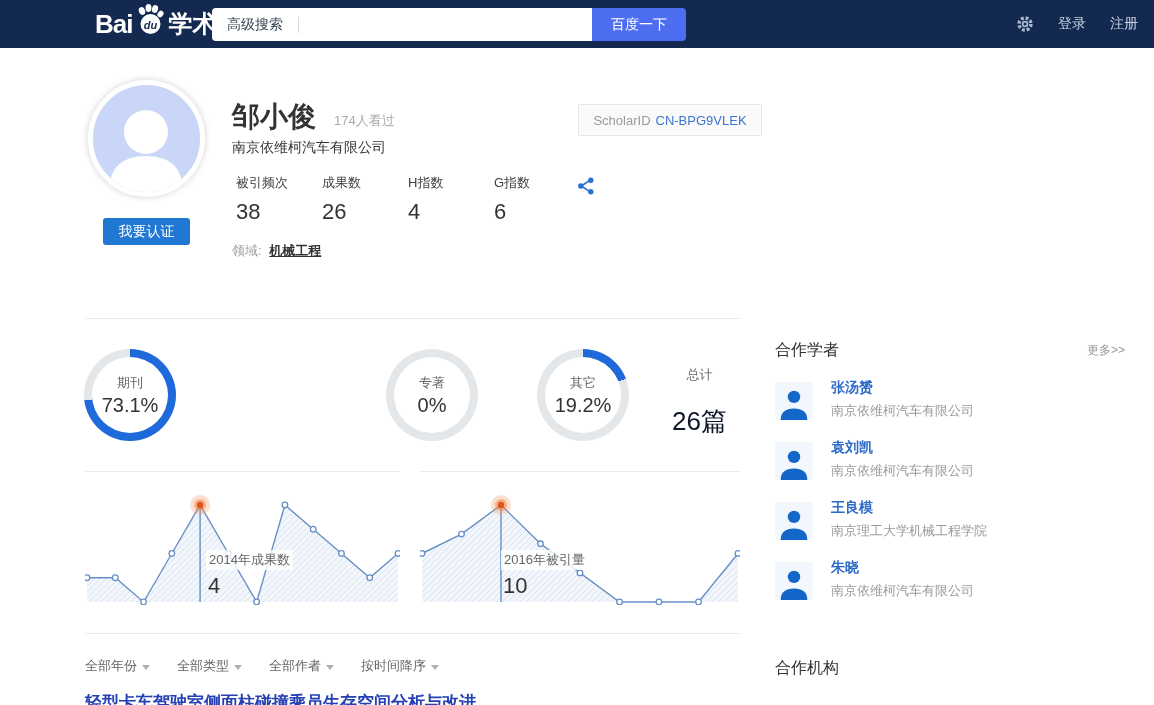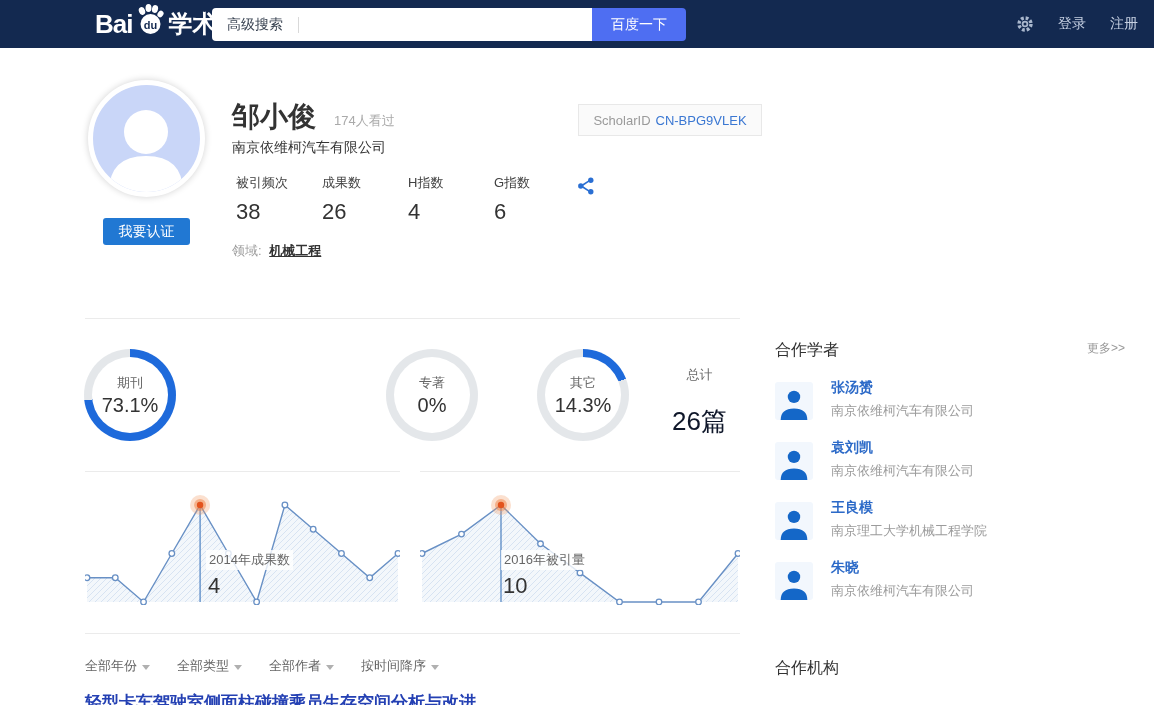--- a/index.html
+++ b/index.html
@@ -3,21 +3,21 @@
 <meta charset="utf-8">
 <style>
   * { margin:0; padding:0; box-sizing:border-box; }
   body { font-family:"Liberation Sans","DejaVu Sans",sans-serif; background:#fff; }
   .page { position:relative; width:1154px; height:705px; overflow:hidden; background:#fff; }
 
   
   .navbar { position:absolute; left:0; top:0; width:1154px; height:48px; background:#132950; }
   .brand { position:absolute; left:95px; top:0; height:48px; display:flex; align-items:center; color:#fff; }
   .brand-bai { font-size:26px; font-weight:bold; letter-spacing:-1px; }
-  .brand-paw { margin:0 1px; position:relative; top:-2px; }
+  .brand-paw { margin:0 1px; position:relative; top:-2px;font-style:italic; }
   .brand-xueshu { font-size:24px; font-weight:bold; }
   .searchbar { position:absolute; left:212px; top:8px; height:33px; display:flex; }
   .search-box { width:380px; background:#fff; border-radius:4px 0 0 4px; display:flex; align-items:center; }
   .adv-search { padding:0 15px; font-size:14px; color:#394352; cursor:pointer; white-space:nowrap; }
   .search-divider { width:1px; height:16px; background:#d9d9d9; }
   .search-input { flex:1; border:none; outline:none; height:100%; padding:0 10px; font-size:14px; background:transparent; }
   .search-btn { width:94px; border:none; background:#4e6ef2; color:#fff; font-size:14px; border-radius:0 4px 4px 0; cursor:pointer; }
   .nav-right { position:absolute; right:16px; top:0; height:48px; display:flex; align-items:center; gap:24px; }
   .nav-link { color:#c6d0e2; font-size:14px; cursor:pointer; }
   .gear { display:flex; cursor:pointer; }
@@ -62,21 +62,21 @@
 
   
   .filters { position:absolute; left:85px; top:657px; display:flex; gap:27px; }
   .filter { font-size:13px; color:#666; cursor:pointer; display:flex; align-items:center; }
   .caret { width:0; height:0; border-left:4px solid transparent; border-right:4px solid transparent;
            border-top:5px solid #b0b0b0; margin-left:5px; margin-top:2px; }
   .paper-title { position:absolute; left:85px; top:691px; font-size:17px; font-weight:bold; color:#2440b3;
                  white-space:nowrap; cursor:pointer; }
 
   
-  .side-header { display:flex; justify-content:space-between; }
+  .side-header { display:flex; justify-content:space-between; align-items:center; }
   .side-title { font-size:16px; color:#333; }
   .more-link { font-size:12px; color:#999; cursor:pointer; }
   .coauthors { position:absolute; left:775px; top:340px; width:350px; }
   .scholar-list { margin-top:18px; }
   .scholar-item { display:flex; gap:18px; height:60px; cursor:pointer; }
   .s-avatar { width:38px; height:38px; background:#f2f7fd; border-radius:3px; display:flex; align-items:flex-end; justify-content:center; overflow:hidden; margin-top:3px; }
   .s-name { font-size:14px; color:#2c6ac8; font-weight:bold; }
   .s-affil { font-size:13px; color:#9b9b9b; margin-top:5px; }
   .institutions { position:absolute; left:775px; top:658px; width:350px; }
 </style>
@@ -202,21 +202,21 @@
     <div class="d-text">
         <div class="d-label">专著</div>
         <div class="d-value">0%</div>
       </div>
   </div>
   <div class="donut" style="left:537px">
     <div class="ring" style="background: conic-gradient(rgb(30, 106, 219) 0deg, rgb(30, 106, 219) 19.2%, rgb(228, 231, 234) 19.2%, rgb(228, 231, 234) 100%);"></div>
       <div class="hole"></div>
     <div class="d-text">
         <div class="d-label">其它</div>
-        <div class="d-value">14.3%</div>
+        <div class="d-value">19.2%</div>
       </div>
   </div>
   <div class="total-block">
     <div class="total-label">总计</div>
     <div class="total-value">26篇</div>
   </div>
 
   <div class="chart-panel" style="left:85px; width:315px;">
     <svg width="315" height="125">
         <polygon points="2,97.75 30.272727272727273,97.75 58.54545454545455,122 86.81818181818181,73.5 115.0909090909091,25 143.36363636363637,73.5 171.63636363636363,122 199.9090909090909,25 228.1818181818182,49.25 256.4545454545455,73.5 284.72727272727275,97.75 313,73.5 313,122 2,122" fill="url(#hatch)"></polygon>

